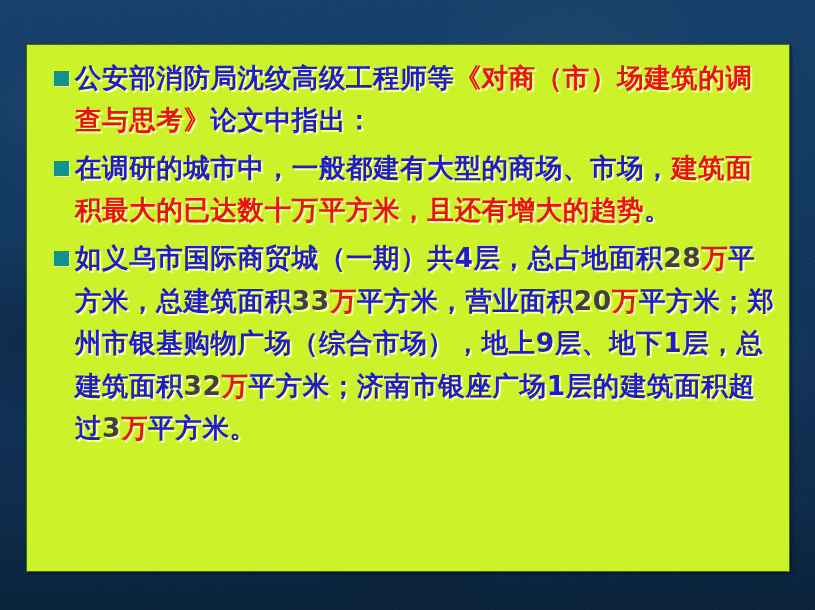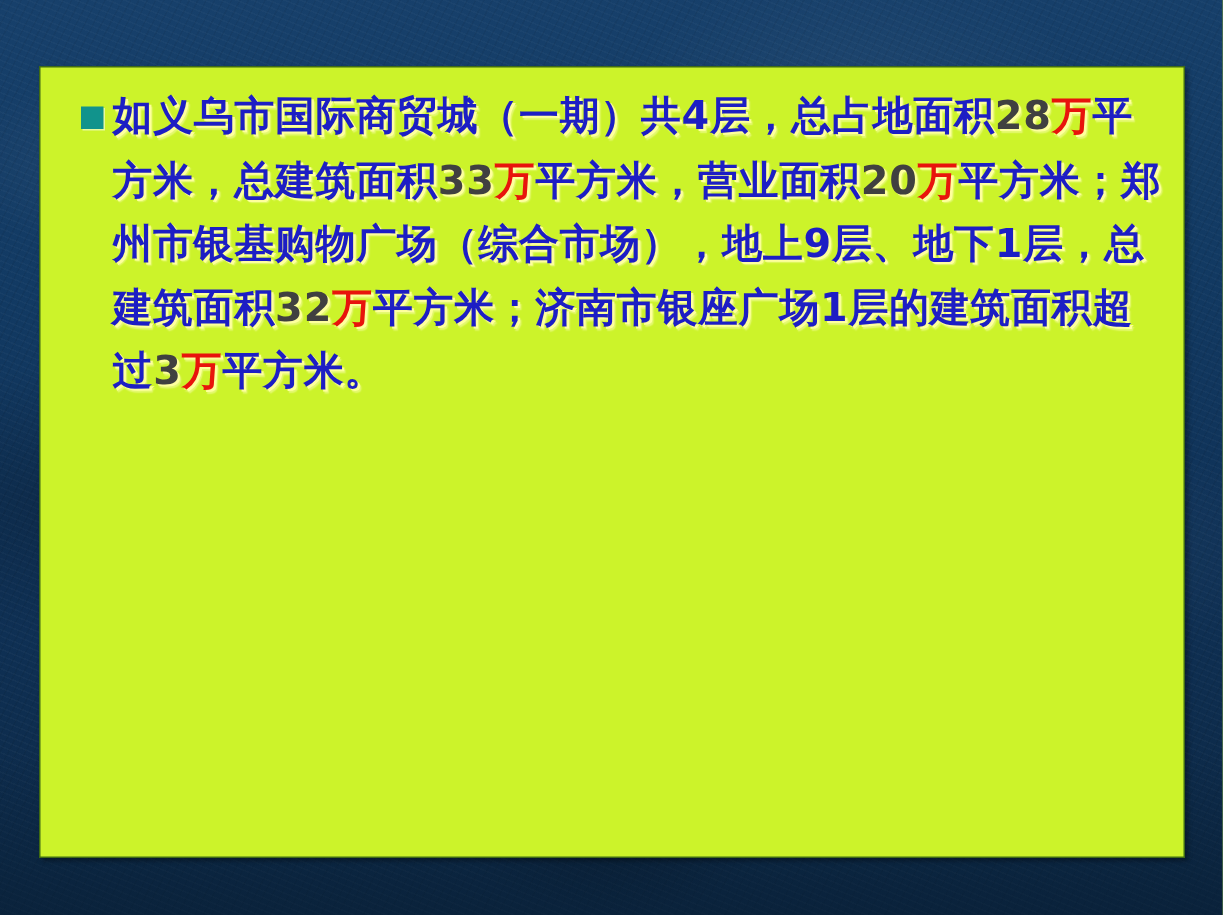--- a/index.html
+++ b/index.html
@@ -111,21 +111,33 @@
   #bullet-2 .para { line-height: 42px; }
   #bullet-3 .para { line-height: 42.5px; }
 </style>
 </head>
 <body>
 
 <div class="slide">
 
   <div class="content-box">
 
+    <div class="bullet-row" id="bullet-1">
+      <span class="bullet-marker"></span>
+      <div class="para">
+        <span class="b">公安部消防局沈纹高级工程师等</span><span class="r">《对商（市）场建筑的调查与思考》</span><span class="b">论文中指出：</span>
+      </div>
+    </div>
 
+    <div class="bullet-row" id="bullet-2">
+      <span class="bullet-marker"></span>
+      <div class="para">
+        <span class="b">在调研的城市中，一般都建有大型的商场、市场，</span><span class="r">建筑面积最大的已达数十万平方米，且还有增大的趋势</span><span class="b">。</span>
+      </div>
+    </div>
 
     <div class="bullet-row" id="bullet-3">
       <span class="bullet-marker"></span>
       <div class="para">
         <span class="b">如义乌市国际商贸城（一期）共4层，总占地面积</span><span class="n">28</span><span class="r">万</span><span class="b">平方米，总建筑面积</span><span class="n">33</span><span class="r">万</span><span class="b">平方米，营业面积</span><span class="n">20</span><span class="r">万</span><span class="b">平方米；郑州市银基购物广场（综合市场），地上9层、地下1层，总建筑面积</span><span class="n">32</span><span class="r">万</span><span class="b">平方米；济南市银座广场1层的建筑面积超过</span><span class="n">3</span><span class="r">万</span><span class="b">平方米。</span>
       </div>
     </div>
 
   </div>
 </div>

